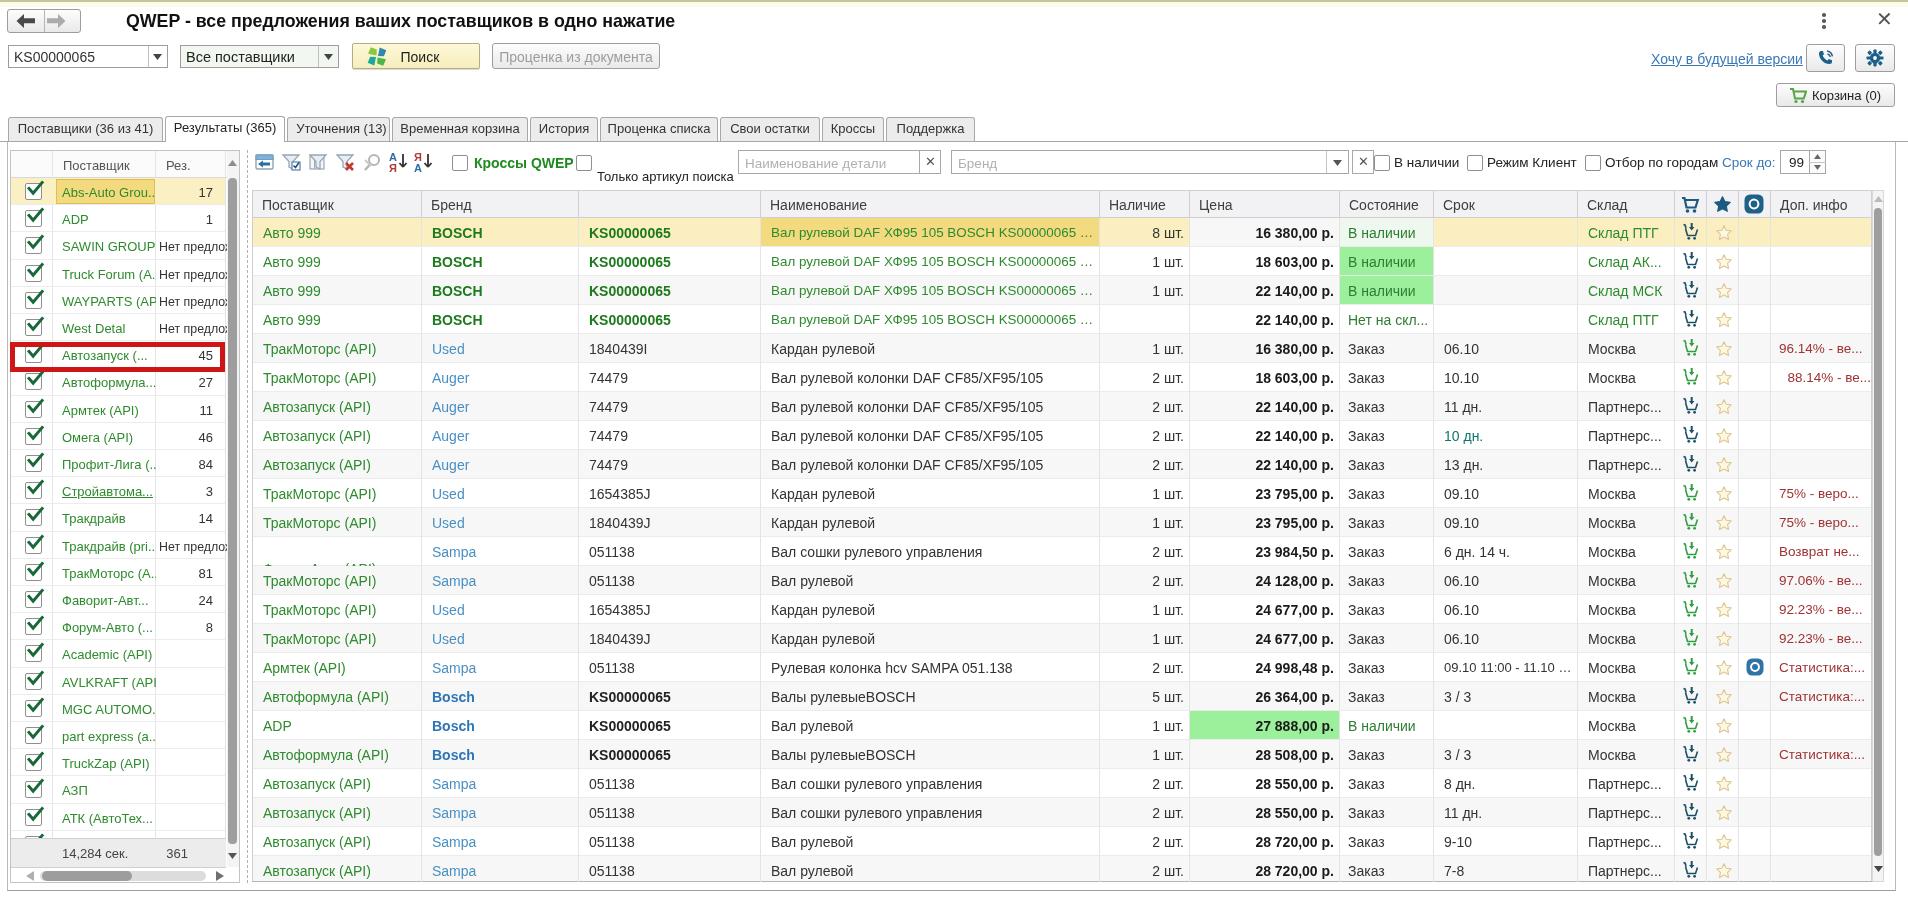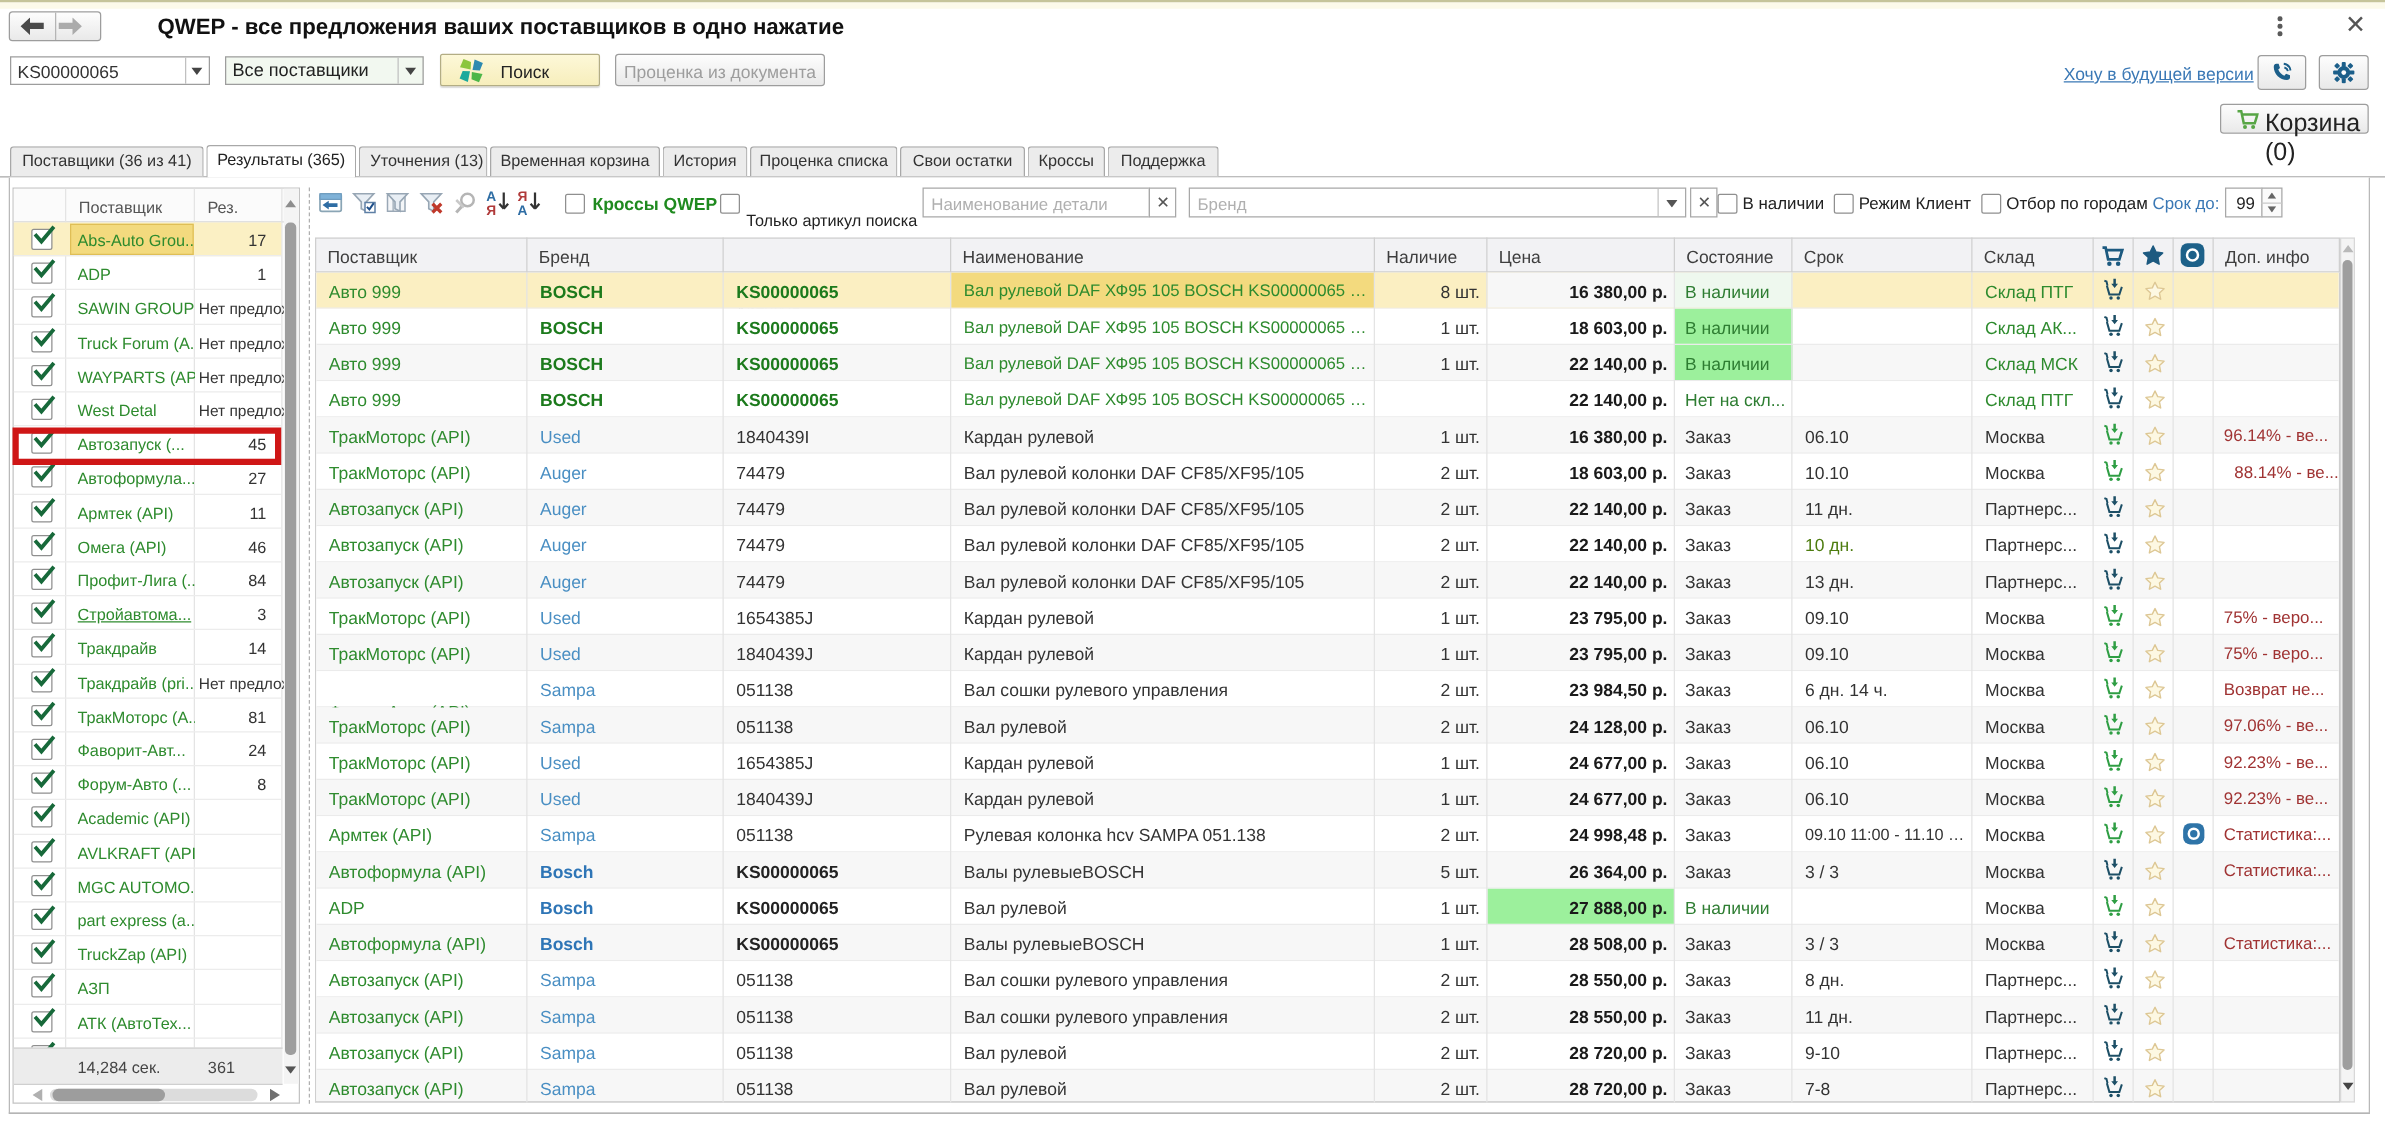--- a/index.html
+++ b/index.html
@@ -74,21 +74,21 @@
 <circle cx="9" cy="9" r="1.9" fill="#fff"></circle>
   </svg>
 <div class="abs btn" style="left:1776px;top:83px;width:119px;height:24px;"></div>
 <svg class="abs" style="left:1789px;top:87px;" width="18" height="17" viewBox="0 0 18 17">
     <g fill="none" stroke="#57a545" stroke-width="2">
       <path d="M1 2 H4 L6 11.5 H14.8 L17 4.5 H5"></path>
     </g>
     <circle cx="7" cy="14.5" r="1.6" fill="#57a545"></circle>
     <circle cx="13.5" cy="14.5" r="1.6" fill="#57a545"></circle>
   </svg>
-<div class="abs" style="left:1812px;top:88px;font-size:20px;color:#222;">Корзина (0)</div>
+<div class="abs" style="left:1812px;top:88px;font-size:13px;color:#222;">Корзина (0)</div>
 <div class="abs" style="left:0;top:141px;width:1908px;height:1px;background:#a8a8a8;"></div>
 <div class="abs" style="left:8px;top:117px;width:155px;height:24px;background:#ececec;border:1px solid #a8a8a8;border-bottom:none;border-radius:3px 3px 0 0;"></div>
 <div class="abs" style="left:8px;top:121px;width:155px;text-align:center;font-size:13px;color:#333;">Поставщики (36 из 41)</div>
 <div class="abs" style="left:165px;top:116px;width:120px;height:26px;background:#fff;border:1px solid #a8a8a8;border-bottom:none;border-radius:3px 3px 0 0;z-index:3;"></div>
 <div class="abs" style="left:165px;top:120px;width:120px;text-align:center;font-size:13px;color:#222;z-index:4;">Результаты (365)</div>
 <div class="abs" style="left:287px;top:117px;width:103px;height:24px;background:#ececec;border:1px solid #a8a8a8;border-bottom:none;border-radius:3px 3px 0 0;"></div>
 <div class="abs" style="left:287px;top:121px;width:109px;text-align:center;font-size:13px;color:#333;">Уточнения (13)</div>
 <div class="abs" style="left:392px;top:117px;width:136px;height:24px;background:#ececec;border:1px solid #a8a8a8;border-bottom:none;border-radius:3px 3px 0 0;"></div>
 <div class="abs" style="left:392px;top:121px;width:136px;text-align:center;font-size:13px;color:#333;">Временная корзина</div>
 <div class="abs" style="left:530px;top:117px;width:68px;height:24px;background:#ececec;border:1px solid #a8a8a8;border-bottom:none;border-radius:3px 3px 0 0;"></div>
@@ -598,21 +598,21 @@
       </svg>
     </div>
     <div class="abs" style="left:0;top:203px;width:1618px;height:29px;background:#fff;border-bottom:1px solid #ebebeb;">
       <div class="abs" style="left:10px;top:7px;width:153px;height:17px;white-space:nowrap;overflow:hidden;text-overflow:ellipsis;font-size:14px;color:#2e8b2e;">Автозапуск (API)</div>
       <div class="abs" style="left:179px;top:7px;width:141px;height:17px;white-space:nowrap;overflow:hidden;text-overflow:ellipsis;font-size:14px;color:#4a8fc3;">Auger</div>
       <div class="abs" style="left:336px;top:7px;width:166px;height:17px;white-space:nowrap;overflow:hidden;text-overflow:ellipsis;font-size:14px;color:#333;">74479</div>
       <div class="abs" style="left:518px;top:7px;width:323px;height:17px;white-space:nowrap;overflow:hidden;text-overflow:ellipsis;font-size:14px;color:#333;">Вал рулевой колонки DAF CF85/XF95/105</div>
       <div class="abs" style="left:857px;top:7px;width:74px;height:17px;white-space:nowrap;overflow:hidden;text-overflow:ellipsis;font-size:14px;text-align:right;color:#333;">2 шт.</div>
       <div class="abs" style="left:947px;top:7px;width:134px;height:17px;white-space:nowrap;overflow:hidden;text-overflow:ellipsis;font-size:14px;text-align:right;font-weight:bold;color:#1a1a1a;">22 140,00 р.</div>
       <div class="abs" style="left:1095px;top:7px;width:85px;height:17px;white-space:nowrap;overflow:hidden;text-overflow:ellipsis;font-size:14px;color:#333;">Заказ</div>
-      <div class="abs" style="left:1191px;top:7px;width:128px;height:17px;white-space:nowrap;overflow:hidden;text-overflow:ellipsis;font-size:14px;color:#4d7c0f;">10 дн.</div>
+      <div class="abs" style="left:1191px;top:7px;width:128px;height:17px;white-space:nowrap;overflow:hidden;text-overflow:ellipsis;font-size:14px;color:#0f766e;">10 дн.</div>
       <div class="abs" style="left:1335px;top:7px;width:81px;height:17px;white-space:nowrap;overflow:hidden;text-overflow:ellipsis;font-size:14px;color:#333;">Партнерс...</div>
       <svg class="abs" style="left:1428px;top:4px;" width="21" height="20" viewBox="0 0 21 20">
         <g fill="none" stroke="#1d4f66" stroke-width="1.6">
 <path d="M4.5 6.5 L6.5 13.5 L14.5 13.5 L16.5 7.5"></path>
 <circle cx="7.8" cy="16.3" r="1.4" fill="#1d4f66" stroke="none"></circle>
 <circle cx="13.6" cy="16.3" r="1.4" fill="#1d4f66" stroke="none"></circle>
 </g>
 <g fill="#1d4f66">
           <path d="M9.7 1 L11.7 1 L11.7 5 L13.4 5 L10.7 8.4 L8 5 L9.7 5 Z"></path>
         </g>

